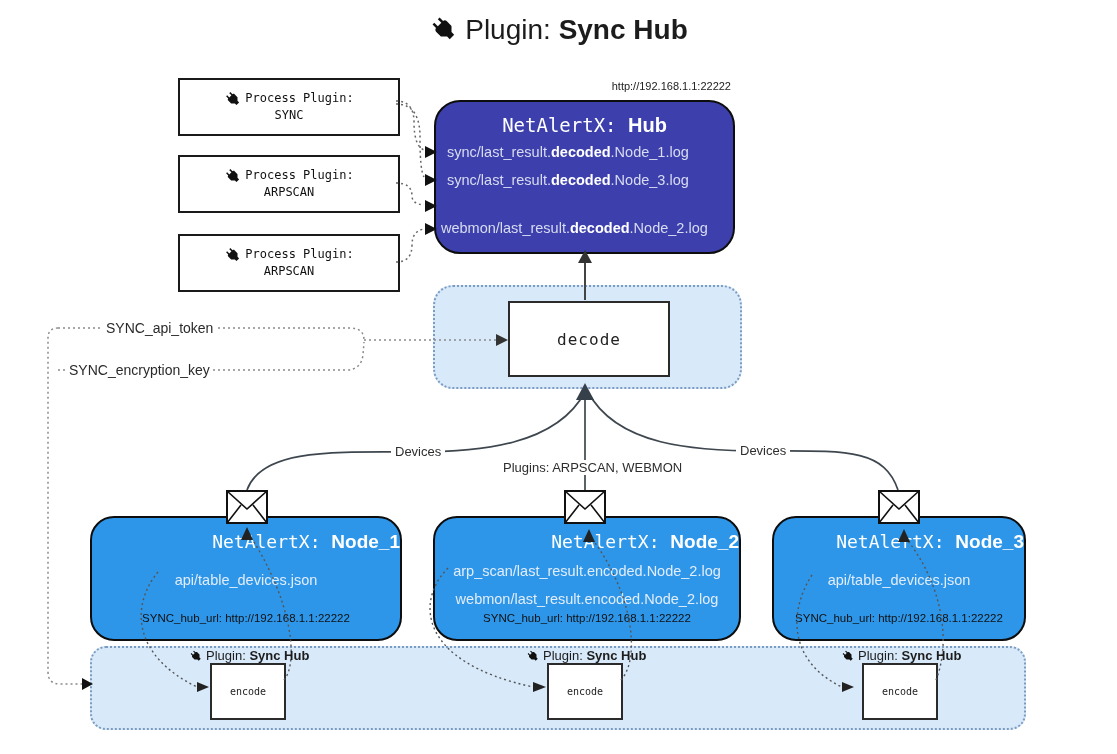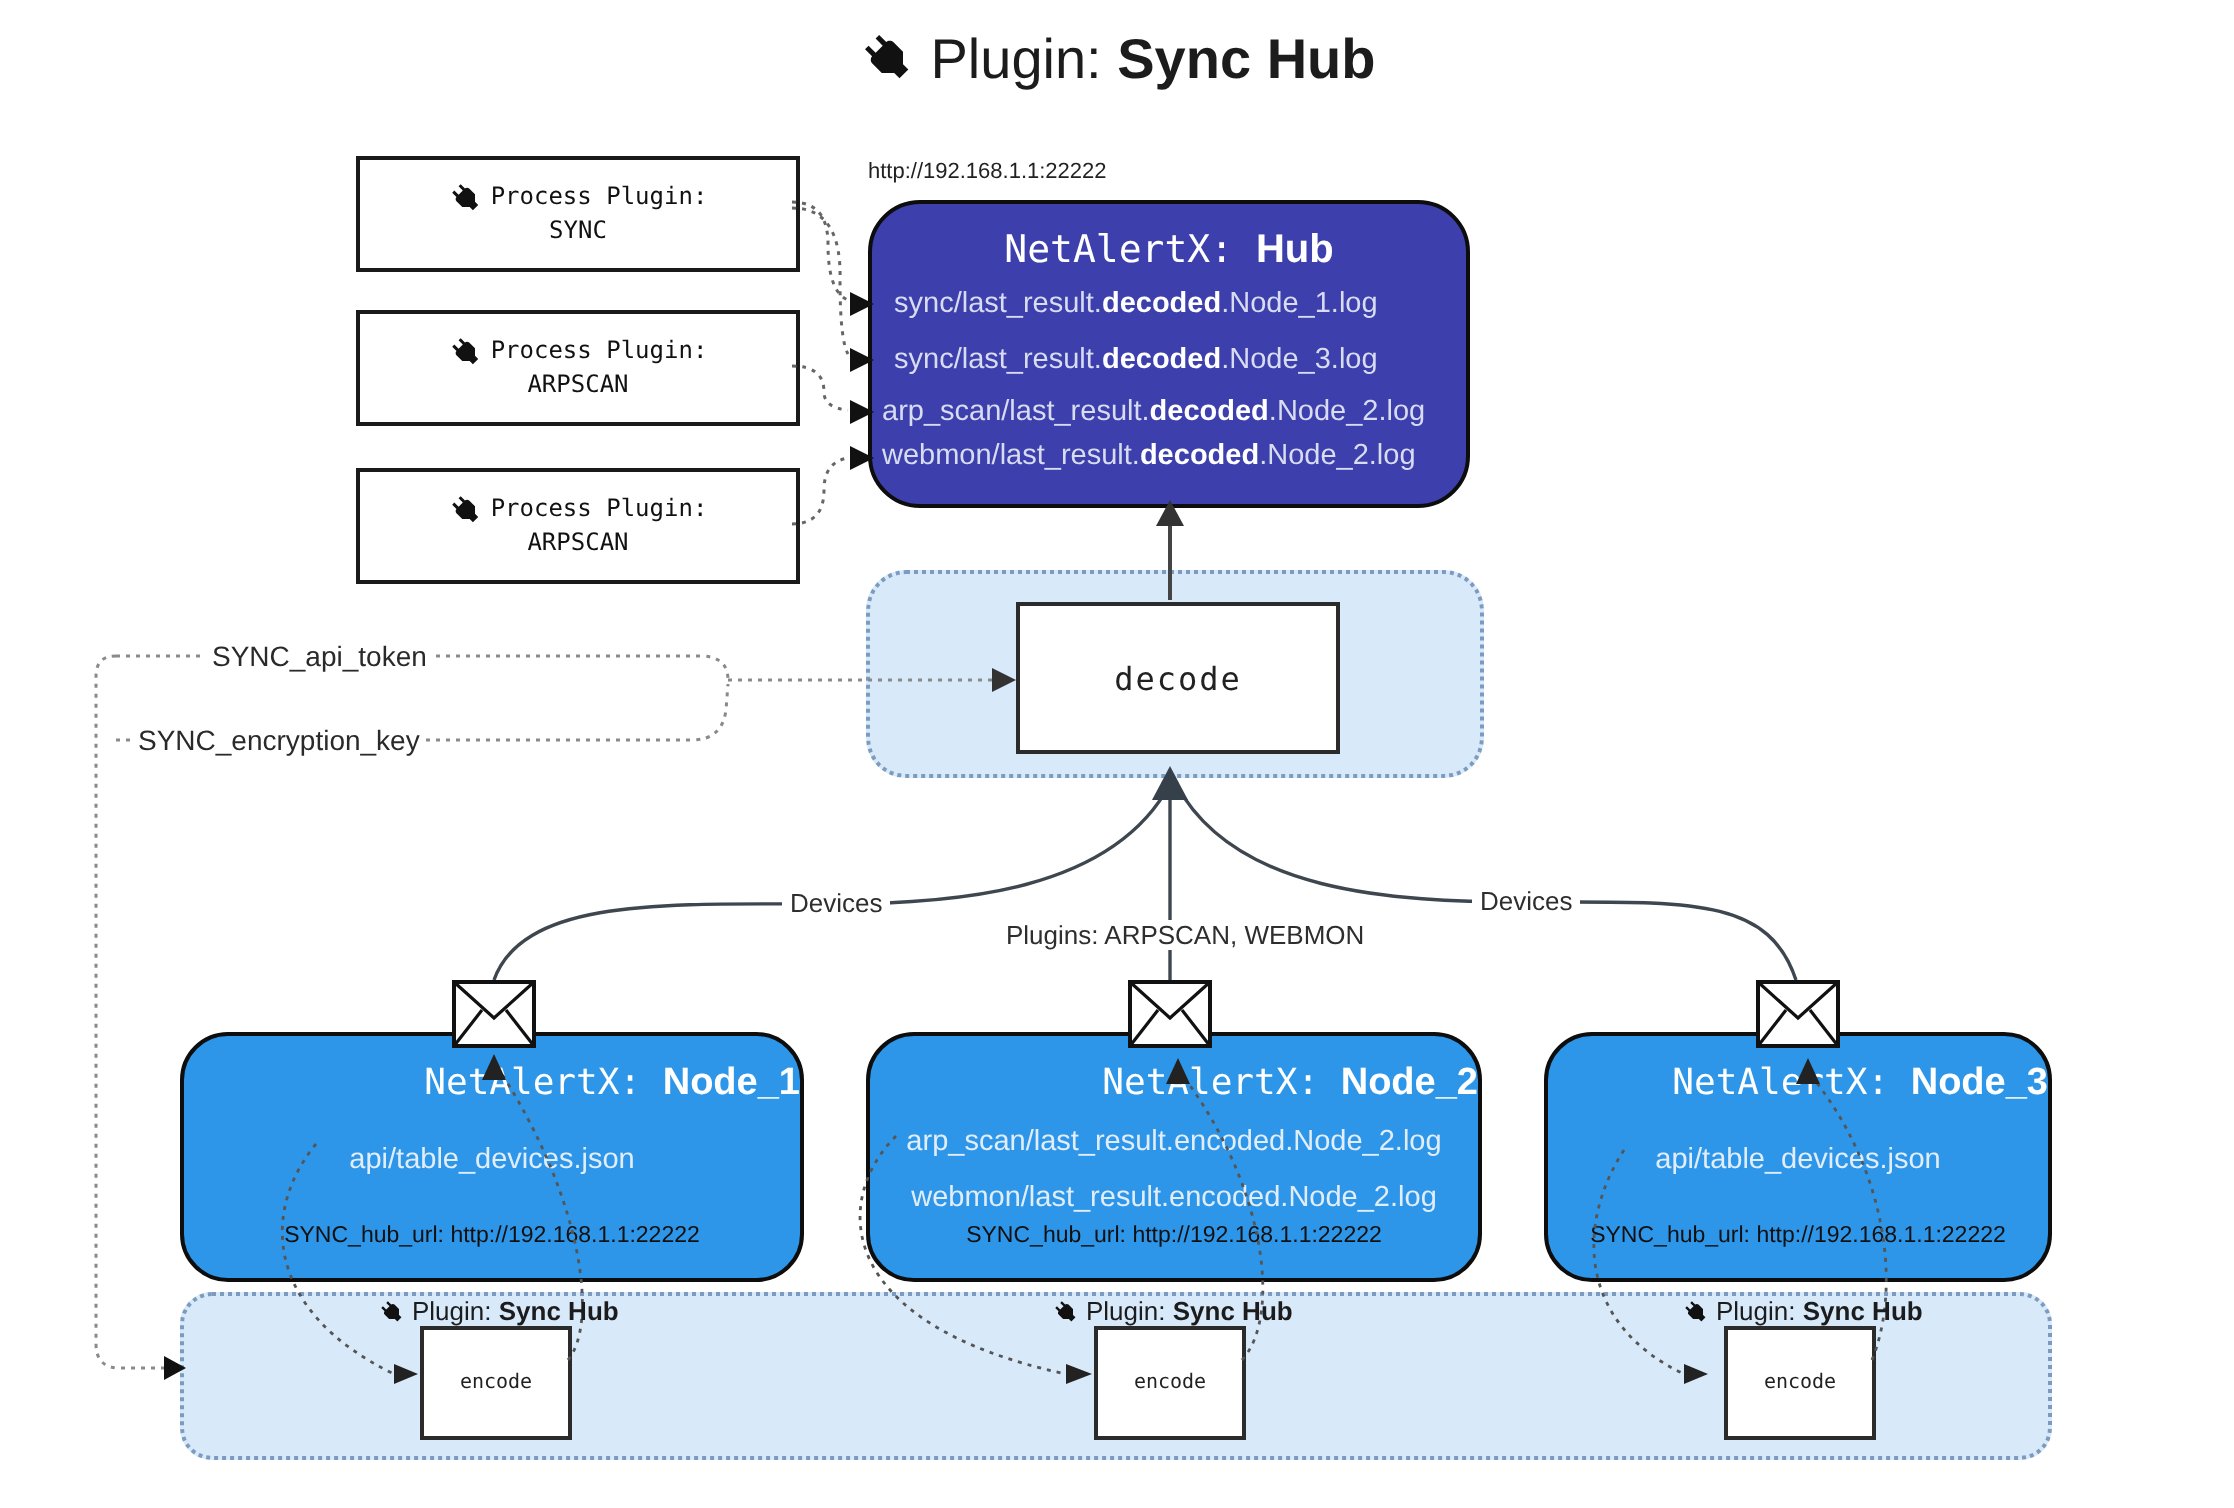--- a/index.html
+++ b/index.html
@@ -14,21 +14,21 @@
 
   
   .pbox{position:absolute;left:178px;width:218px;height:54px;background:#fff;
         border:2px solid #1a1a1a;display:flex;flex-direction:column;
         align-items:center;justify-content:center;
         font-family:"DejaVu Sans Mono","Liberation Mono",monospace;
         font-size:12px;color:#111;z-index:3;line-height:1.3;}
   .pbox .l1{display:flex;align-items:center;gap:3px;}
 
   
-  .hub-url{position:absolute;left:434px;top:80px;width:297px;text-align:left;
+  .hub-url{position:absolute;left:434px;top:80px;width:297px;text-align:right;
            font-size:11px;color:#222;z-index:3;}
   .hub{position:absolute;left:434px;top:100px;width:297px;height:150px;
        background:#3d40ac;border:2.5px solid #0d0d0d;border-radius:26px;
        z-index:2;color:#fff;}
   .hub-title{position:absolute;top:12px;left:0;width:100%;text-align:center;
        font-family:"DejaVu Sans Mono","Liberation Mono",monospace;font-size:19px;}
   .hub-title b{font-family:"Liberation Sans",sans-serif;font-size:20px;font-weight:700;}
   .log{position:absolute;left:9px;height:20px;white-space:nowrap;
        font-size:14.5px;color:#d8dcf0;}
   .log b{color:#ffffff;font-weight:700;}
@@ -171,21 +171,20 @@
         <span>Process Plugin:</span>
       </span>
     <span>ARPSCAN</span>
   </div>
 
   <div class="hub-url">http://192.168.1.1:22222</div>
   <div class="hub">
     <div class="hub-title"><span>NetAlertX: </span><b>Hub</b></div>
     <div class="log" style="top:42px;left:11px"><span>sync/last_result.</span><b>decoded</b><span>.Node_1.log</span></div>
     <div class="log" style="top:70px;left:11px"><span>sync/last_result.</span><b>decoded</b><span>.Node_3.log</span></div>
-    <div class="log" style="top:96px;left:5px"><span>arp_scan/last_result.</span><b>decoded</b><span>.Node_2.log</span></div>
     <div class="log" style="top:118px;left:5px"><span>webmon/last_result.</span><b>decoded</b><span>.Node_2.log</span></div>
   </div>
 
   <div class="panel decode-panel"></div>
   <div class="iobox decode-box">
       <span>decode</span>
     </div>
 
   <div class="cfg" style="left:103px;top:320px">SYNC_api_token</div>
   <div class="cfg" style="left:66px;top:362px">SYNC_encryption_key</div>

